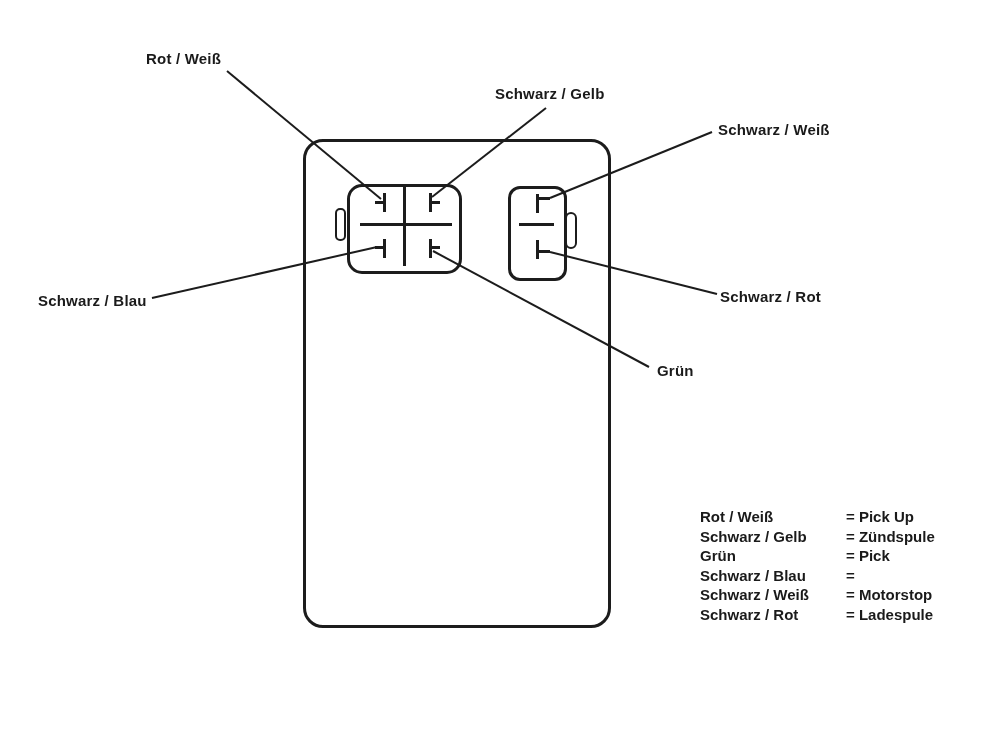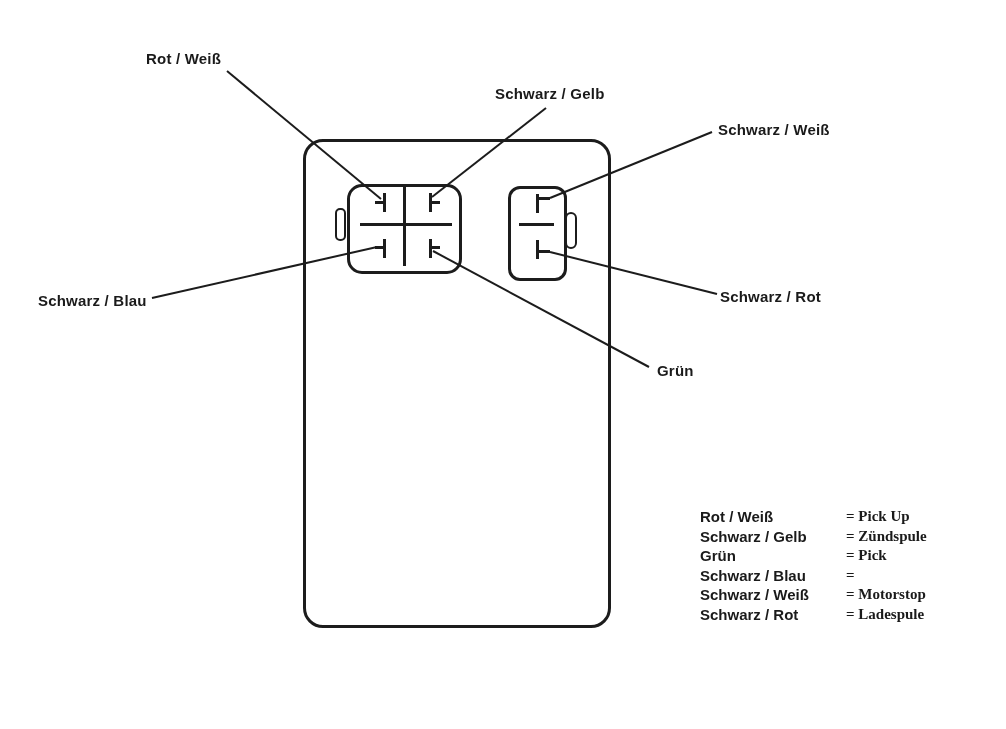--- a/index.html
+++ b/index.html
@@ -23,21 +23,21 @@
   .stroke-v{position:absolute;width:3px;background:#1c1c1c;}
   .stroke-h{position:absolute;height:3px;background:#1c1c1c;}
   .latch{
     position:absolute;border:2px solid #1c1c1c;border-radius:5px;
     background:#ffffff;box-sizing:border-box;
   }
   .leaders{position:absolute;left:0;top:0;pointer-events:none;}
   .legend{position:absolute;left:700px;top:507px;font-size:15px;font-weight:700;}
   .legend-row{display:flex;line-height:19.5px;}
   .legend-wire{width:146px;white-space:nowrap;}
-  .legend-fn{white-space:nowrap;font-family:Liberation Serif, serif;}
+  .legend-fn{white-space:nowrap;}
 </style>
 </head>
 <body>
 
 <div class="canvas">
 
   <div class="main-box"></div>
 
   <div>
     <div class="connector left"></div>

